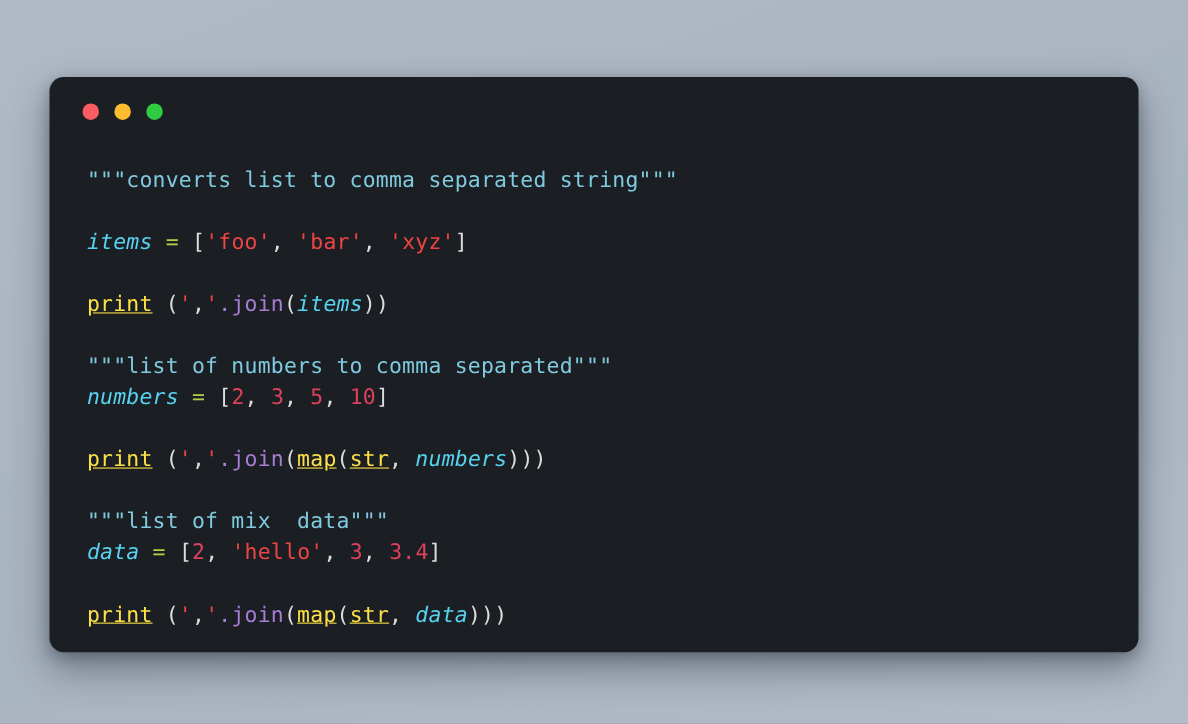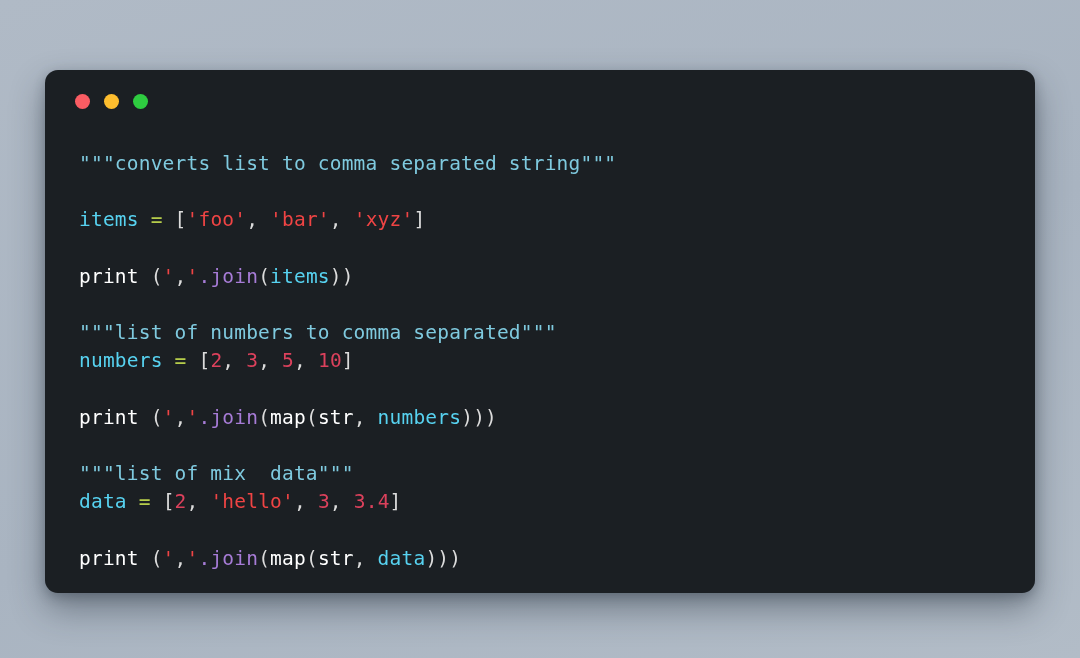--- a/index.html
+++ b/index.html
@@ -67,22 +67,22 @@
     line-height: 28.2px;
     white-space: pre;
     letter-spacing: 0.2px;
     min-height: 28.2px;
     color: #dcdcdc;
   }
   .code-line.blank {
     height: 28.2px;
   }
   .tok-doc      { color: #7fcadf; }
-  .tok-var      { color: #57d2f0; }
-  .tok-keyword  { color: #ffffff; }
+  .tok-var      { color: #57d2f0; font-style: italic; }
+  .tok-keyword  { color: #fde047; text-decoration: underline; }
   .tok-method   { color: #a77cd7; margin-top: 35px; }
   .tok-number   { color: #dc415c; }
   .tok-string   { color: #ef4444; }
   .tok-punct    { color: #dcdcdc; }
   .tok-op       { color: #b6cd4b; }
 </style>
 </head>
 <body>
 
 <div class="stage">

